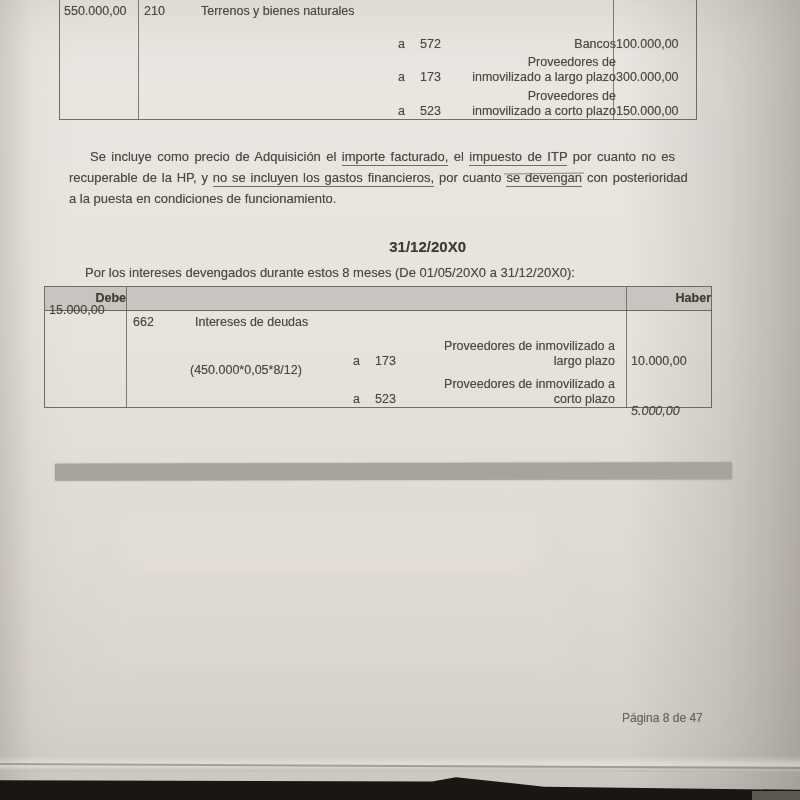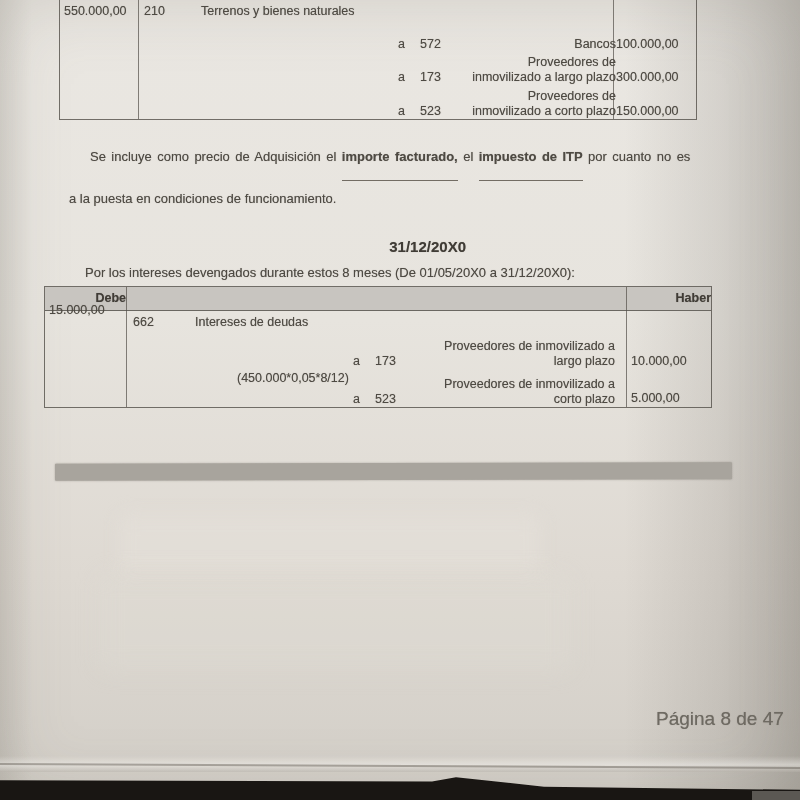--- a/index.html
+++ b/index.html
@@ -12,21 +12,21 @@
     box-shadow: inset 0 0 70px rgba(115,108,97,0.22);}
   .ink{position:absolute;inset:0;filter:blur(0.3px);}
   .txt{position:absolute;white-space:nowrap;font-size:13px;line-height:15px;
        text-shadow:0 0 0.7px rgba(78,74,67,0.55);}
   .sm{font-size:12.5px;line-height:14px;}
   .amt{text-align:left;}
   .ctr{text-align:right;}
   .b{font-weight:bold;color:#403c36;}
   .jtable{position:absolute;border:1.4px solid rgba(83,79,72,0.8);}
   .vline{position:absolute;top:0;bottom:0;width:1.2px;background:rgba(83,79,72,0.7);}
-  .pen-u{border-bottom:1.6px solid rgba(84,78,68,0.8);padding-bottom:16px;font-weight:bold;}
+  .pen-u{border-bottom:1.6px solid rgba(84,78,68,0.8);padding-bottom:1px;}
   .pen-over{position:relative;}
   .pen-over::after{content:"";position:absolute;left:-2px;right:-2px;top:3px;height:1.4px;
        background:rgba(84,78,68,0.65);transform:rotate(-0.6deg);}
   .hdr-row{position:absolute;left:0;top:0;right:0;height:23px;background:#c8c5c0;
        border-bottom:1.2px solid rgba(83,79,72,0.8);}
   .ghost{position:absolute;border-radius:8px;pointer-events:none;}
   .redaction{position:absolute;left:55px;top:463px;width:677px;height:17px;background:#a8a49d;
        transform:rotate(-0.12deg);border-radius:1px;box-shadow:0 0 2px rgba(130,125,116,0.6);}
   .curl-line{position:absolute;left:-2px;top:765px;width:804px;height:1.6px;
        background:rgba(105,100,92,0.5);transform:rotate(0.28deg);}
@@ -65,59 +65,62 @@
       <div class="txt sm ctr" style="left:376px;top:102px;width:180px;">Proveedores de</div>
       <div class="txt sm" style="left:338px;top:117px;">a</div>
       <div class="txt sm" style="left:360px;top:117px;">523</div>
       <div class="txt sm ctr" style="left:376px;top:117px;width:180px;">inmovilizado a corto plazo</div>
       <div class="txt sm amt" style="left:556px;top:117px;width:70px;">150.000,00</div>
     </div>
 
     <div class="txt" style="left:90px;top:149px;word-spacing:1.8px;">
       <span>Se incluye como precio de Adquisición el </span><span class="pen-u">importe facturado,</span><span> el </span><span class="pen-u">impuesto de ITP</span><span> por cuanto no es</span>
     </div>
+    <div class="txt" style="left:69px;top:170px;word-spacing:1.2px;">
+      <span>recuperable de la HP, y </span><span class="pen-u">no se incluyen los gastos financieros,</span><span> por cuanto </span><span class="pen-u pen-over">se devengan</span><span> con posterioridad</span>
+    </div>
     <div class="txt" style="left:69px;top:191px;">a la puesta en condiciones de funcionamiento.</div>
 
     <div class="txt b ctr" style="left:346px;top:239px;width:120px;font-size:15px;">31/12/20X0</div>
 
     <div class="txt" style="left:85px;top:265px;">Por los intereses devengados durante estos 8 meses (De 01/05/20X0 a 31/12/20X0):</div>
 
     <div class="jtable" style="left:44px;top:286px;width:666px;height:120px;">
       <div class="hdr-row"></div>
       <div class="vline" style="left:81px;"></div>
       <div class="vline" style="left:581px;"></div>
 
       <div class="txt sm b ctr" style="left:0px;top:4px;width:81px;">Debe</div>
       <div class="txt sm b ctr" style="left:581px;top:4px;width:85px;">Haber</div>
 
       <div class="txt sm amt" style="left:4px;top:16px;width:73px;">15.000,00</div>
       <div class="txt sm" style="left:88px;top:28px;">662</div>
       <div class="txt sm" style="left:150px;top:28px;">Intereses de deudas</div>
 
-      <div class="txt sm" style="left:145px;top:84px;margin-left:47px;">(450.000*0,05*8/12)</div>
+      <div class="txt sm" style="left:145px;top:76px;">(450.000*0,05*8/12)</div>
 
       <div class="txt sm ctr" style="left:375px;top:52px;width:195px;">Proveedores de inmovilizado a</div>
       <div class="txt sm" style="left:308px;top:67px;">a</div>
       <div class="txt sm" style="left:330px;top:67px;">173</div>
       <div class="txt sm ctr" style="left:375px;top:67px;width:195px;">largo plazo</div>
       <div class="txt sm amt" style="left:586px;top:67px;width:74px;">10.000,00</div>
 
       <div class="txt sm ctr" style="left:375px;top:90px;width:195px;">Proveedores de inmovilizado a</div>
       <div class="txt sm" style="left:308px;top:105px;">a</div>
       <div class="txt sm" style="left:330px;top:105px;">523</div>
       <div class="txt sm ctr" style="left:375px;top:105px;width:195px;">corto plazo</div>
-      <div class="txt sm amt" style="left:586px;top:104px;width:74px;">5.000,00</div>
+      <div class="txt sm amt" style="left:586px;top:117px;width:74px;font-style:italic;">5.000,00</div>
     </div>
 
     <div class="redaction"></div>
 
     <div class="ghost" style="left:120px;top:515px;width:420px;height:55px;background:rgba(231,227,220,0.45);filter:blur(9px);"></div>
     <div class="ghost" style="left:100px;top:575px;width:470px;height:95px;background:rgba(224,220,212,0.35);filter:blur(11px);"></div>
 
-    <div class="txt" style="left:656px;top:711px;font-size:19px;color:#6e6a62;">Página 8 de 47</div>
+    <div class="txt" style="left:622px;top:711px;font-size:12px;color:#6e6a62;">Página 8 de 47</div>
   </div>
 
   <div class="pre-edge"></div>
   <div class="curl-line"></div>
   <div class="desk"></div>
   <div class="desk-corner"></div>
 
 </div>
 
 </body></html>

